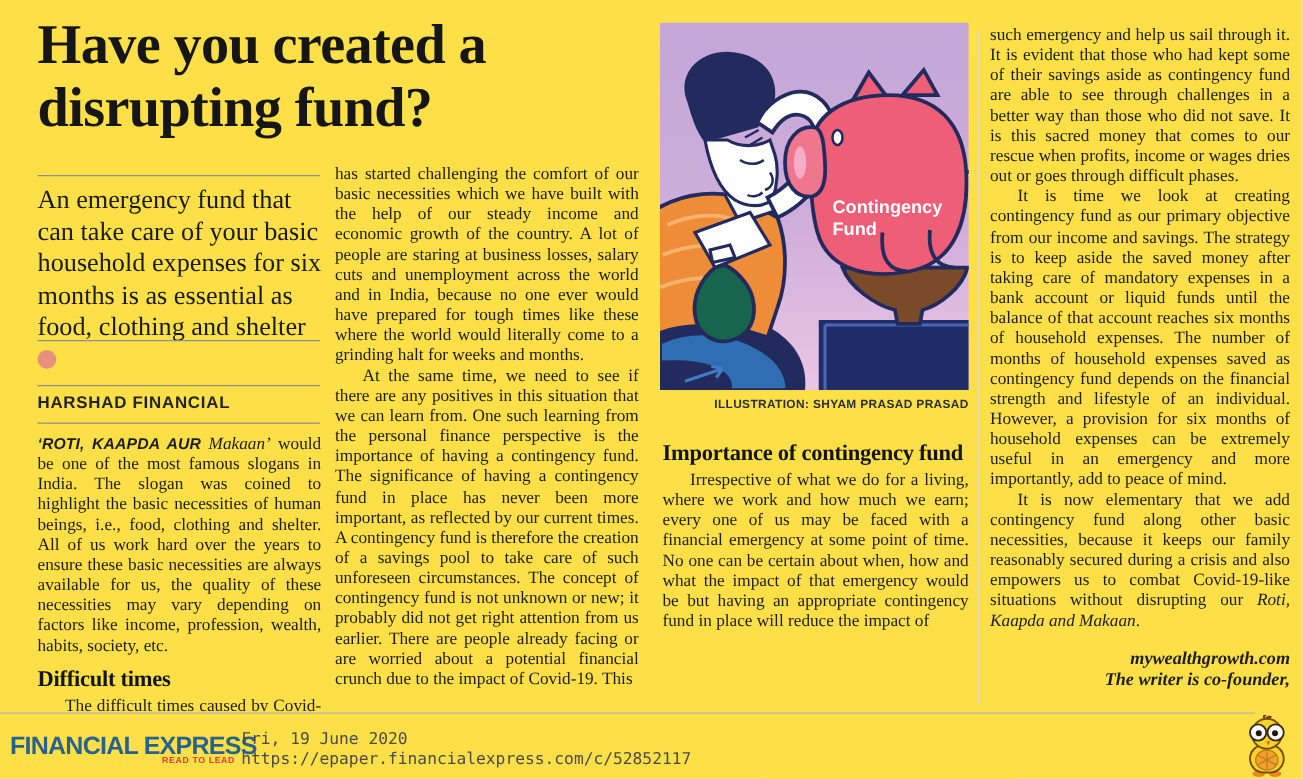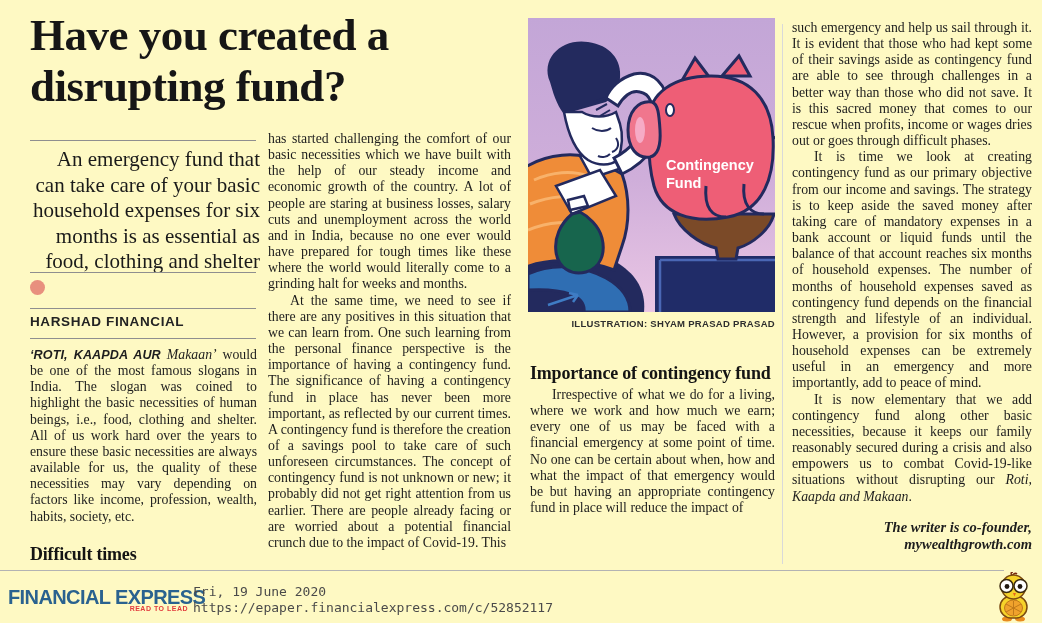--- a/index.html
+++ b/index.html
@@ -1,30 +1,30 @@
 <!DOCTYPE html>
 <html><head>
 <meta charset="utf-8">
 <style>
   * { margin:0; padding:0; box-sizing:border-box; }
   html,body { background:#e8e8e8; }
   .page {
-    position:relative; width:1042px; height:623px; background:#fef9c3;
+    position:relative; width:1042px; height:623px; background:#fde047;
     overflow:hidden; font-family:"Liberation Serif", serif; color:#1d1d1d;
   }
   
   .headline {
     position:absolute; left:30px; top:10px; width:500px;
     font-family:"Liberation Serif", serif; font-weight:700;
     font-size:45px; line-height:51px; color:#161616; letter-spacing:-0.5px;
   }
   .rule { position:absolute; height:1px; background:#8f8f8f; }
   .standfirst {
     position:absolute; left:30px; top:147px; width:230px;
-    font-size:21px; line-height:25.5px; color:#1a1a1a;text-align:right;
+    font-size:21px; line-height:25.5px; color:#1a1a1a;
   }
   .section-row { position:absolute; left:30px; top:280px; width:228px; display:flex; align-items:center; gap:8px; }
   .bullet { width:15px; height:15px; border-radius:50%; background:#e8907e; flex:0 0 auto; }
   .section-label {
     font-family:"Liberation Sans", sans-serif; font-weight:700;
     font-size:20px; letter-spacing:0.3px; color:#c9202a;
   }
   .byline {
     position:absolute; left:30px; top:314px; width:228px;
     font-family:"Liberation Sans", sans-serif; font-weight:700;
@@ -32,21 +32,21 @@
   }
   
   .col {
     position:absolute; text-align:justify;
     font-size:13.8px; line-height:16.15px; overflow:hidden;
   }
   .col p { text-align:justify; }
   .ind { text-indent:22px; }
   .subhead {
     font-weight:700; font-size:18px; line-height:21px;
-    margin:19px 0 3px 0; text-align:left; letter-spacing:-0.2px; color:#141414;
+    margin:8px 0 3px 0; text-align:left; letter-spacing:-0.2px; color:#141414;
   }
   .lead-sans {
     font-family:"Liberation Sans", sans-serif; font-weight:700; font-style:italic;
     font-size:12.6px; letter-spacing:0.1px;
   }
   .it { font-style:italic; }
   .writer-credit {
     margin-top:14px; text-align:right; font-style:italic; font-weight:700;
     font-size:14.5px; line-height:17.5px;
   }
@@ -174,22 +174,22 @@
     <p class="ind">Irrespective of what we do for a living, where we work and how much we earn; every one of us may be faced with a financial emergency at some point of time. No one can be certain about when, how and what the impact of that emergency would be but having an appropriate contingency fund in place will reduce the impact of</p>
   </div>
 
   <div class="vdiv" style="left:782px; top:24px; height:540px;"></div>
 
   <div class="col" style="left:792px; top:20px; width:240px; height:548px;">
     <p>such emergency and help us sail through it. It is evident that those who had kept some of their savings aside as contingency fund are able to see through challenges in a better way than those who did not save. It is this sacred money that comes to our rescue when profits, income or wages dries out or goes through difficult phases.</p>
     <p class="ind">It is time we look at creating contingency fund as our primary objective from our income and savings. The strategy is to keep aside the saved money after taking care of mandatory expenses in a bank account or liquid funds until the balance of that account reaches six months of household expenses. The number of months of household expenses saved as contingency fund depends on the financial strength and lifestyle of an individual. However, a provision for six months of household expenses can be extremely useful in an emergency and more importantly, add to peace of mind.</p>
     <p class="ind"><span>It is now elementary that we add contingency fund along other basic necessities, because it keeps our family reasonably secured during a crisis and also empowers us to combat Covid-19-like situations without disrupting our </span><span class="it">Roti, Kaapda and Makaan</span><span>.</span></p>
     <div class="writer-credit">
+      <div>mywealthgrowth.com</div>
       <div>The writer is co-founder,</div>
-      <div>mywealthgrowth.com</div>
     </div>
   </div>
 
   <div class="footer-line"></div>
   <div class="logo">
     <div class="logo-main">FINANCIAL EXPRESS</div>
     <div class="logo-tagline">READ TO LEAD</div>
   </div>
   <div class="epaper-date">Fri, 19 June 2020</div>
   <a class="epaper-url" href="#">https://epaper.financialexpress.com/c/52852117</a>

